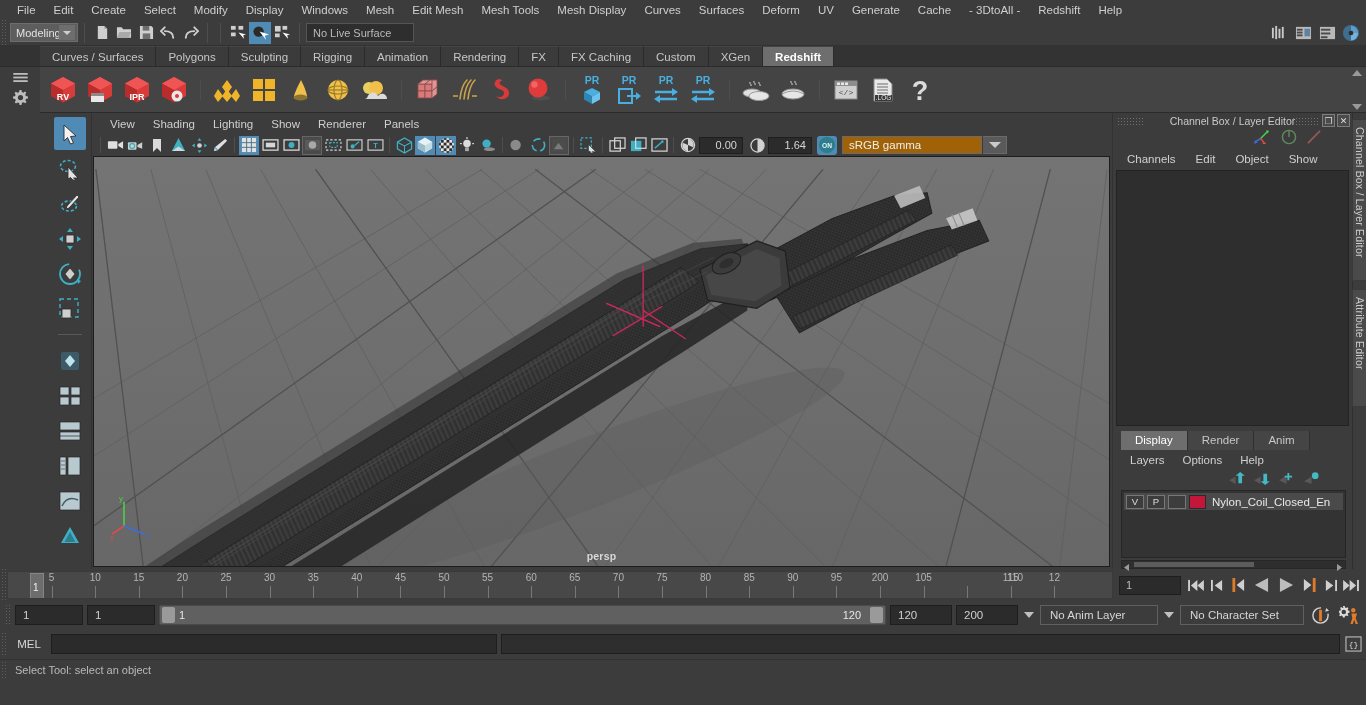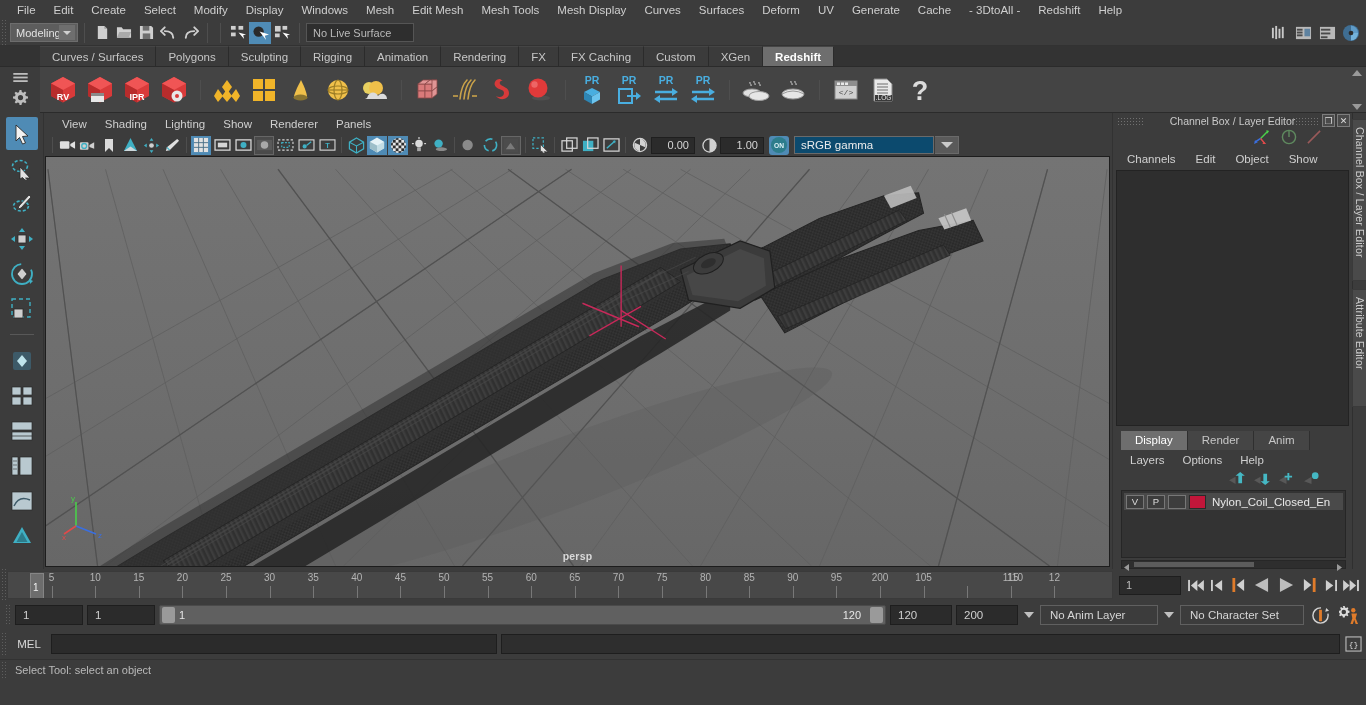--- a/index.html
+++ b/index.html
@@ -86,21 +86,21 @@
     cursor:default; position:relative;
   }
   #shelf .scroller {
     position:absolute; right:2px; top:3px; width:14px; height:40px;
     display:flex; flex-direction:column; justify-content:space-between; align-items:center;
   }
   .tri-up:after{content:"";border-left:5px solid transparent;border-right:5px solid transparent;border-bottom:6px solid #9a9a9a;display:block;}
   .tri-dn:after{content:"";border-left:5px solid transparent;border-right:5px solid transparent;border-top:6px solid #9a9a9a;display:block;}
 
   
-  #body { display:flex; height:456px; background:#3c3c3c; }
+  #body { display:flex; height:456px; background:#3c3c3c;margin-left:48px; }
 
   
   #toolbox {
     width:44px; background:#3c3c3c; display:flex; flex-direction:column;
     align-items:center; padding-top:4px; gap:2px; border-right:1px solid #323232;
   }
   .toolbtn {
     width:32px; height:33px; display:flex; align-items:center; justify-content:center;
     cursor:default; border-radius:2px;
   }
@@ -120,21 +120,21 @@
     width:20px; height:19px; display:flex;align-items:center;justify-content:center;
     cursor:default;
   }
   .vbtn.on{background:#4f8bb5;}
   .vbtn.framed{ border:1px solid #666; background:#4a4a4a;}
   .numfield {
     width:44px; height:17px; background:#2b2b2b; border:1px solid #1f1f1f; color:#d5d5d5;
     font-size:11px; display:flex;align-items:center;justify-content:flex-end;padding-right:5px;
   }
   .gammaSel {
-    width:140px; height:18px; background:#0c4a6e; border:1px solid #6a6a6a;
+    width:140px; height:18px; background:#a16207; border:1px solid #6a6a6a;
     display:flex; align-items:center; padding-left:6px; color:#ececec; font-size:11.5px;
     position:relative;
   }
   .gammaArrow {
     width:24px;height:18px; background:#5a5a5a;border:1px solid #6a6a6a; border-left:none;
     display:flex;align-items:center;justify-content:center;
   }
   .gammaArrow:after{content:"";border-left:6px solid transparent;border-right:6px solid transparent;border-top:6px solid #cacaca;}
 
   
@@ -935,21 +935,21 @@
         <div class="numfield">
           <span>0.00</span>
         </div>
         <div class="vbtn" style="margin-left:3px;">
           <svg width="15" height="15" viewBox="0 0 16 16">
               <circle cx="8" cy="8" r="7" fill="none" stroke="#d2d2d2" stroke-width="1.4"></circle>
               <path d="M8 1 A7 7 0 0 1 8 15z" fill="#d2d2d2"></path>
             </svg>
         </div>
         <div class="numfield">
-          <span>1.00</span>
+          <span>1.64</span>
         </div>
         <div class="vbtn on" style="margin-left:4px;border-radius:3px;">
           <svg width="18" height="18" viewBox="0 0 19 19">
               <circle cx="9.5" cy="9.5" r="8.5" fill="#2d7d8c"></circle>
               <text x="9.5" y="12.5" font-size="7" font-weight="bold" fill="#dff3f8" text-anchor="middle" font-family="Liberation Sans">ON</text>
             </svg>
         </div>
         <div class="gammaSel" style="margin-left:4px;">
           <span>sRGB gamma</span>
         </div>

